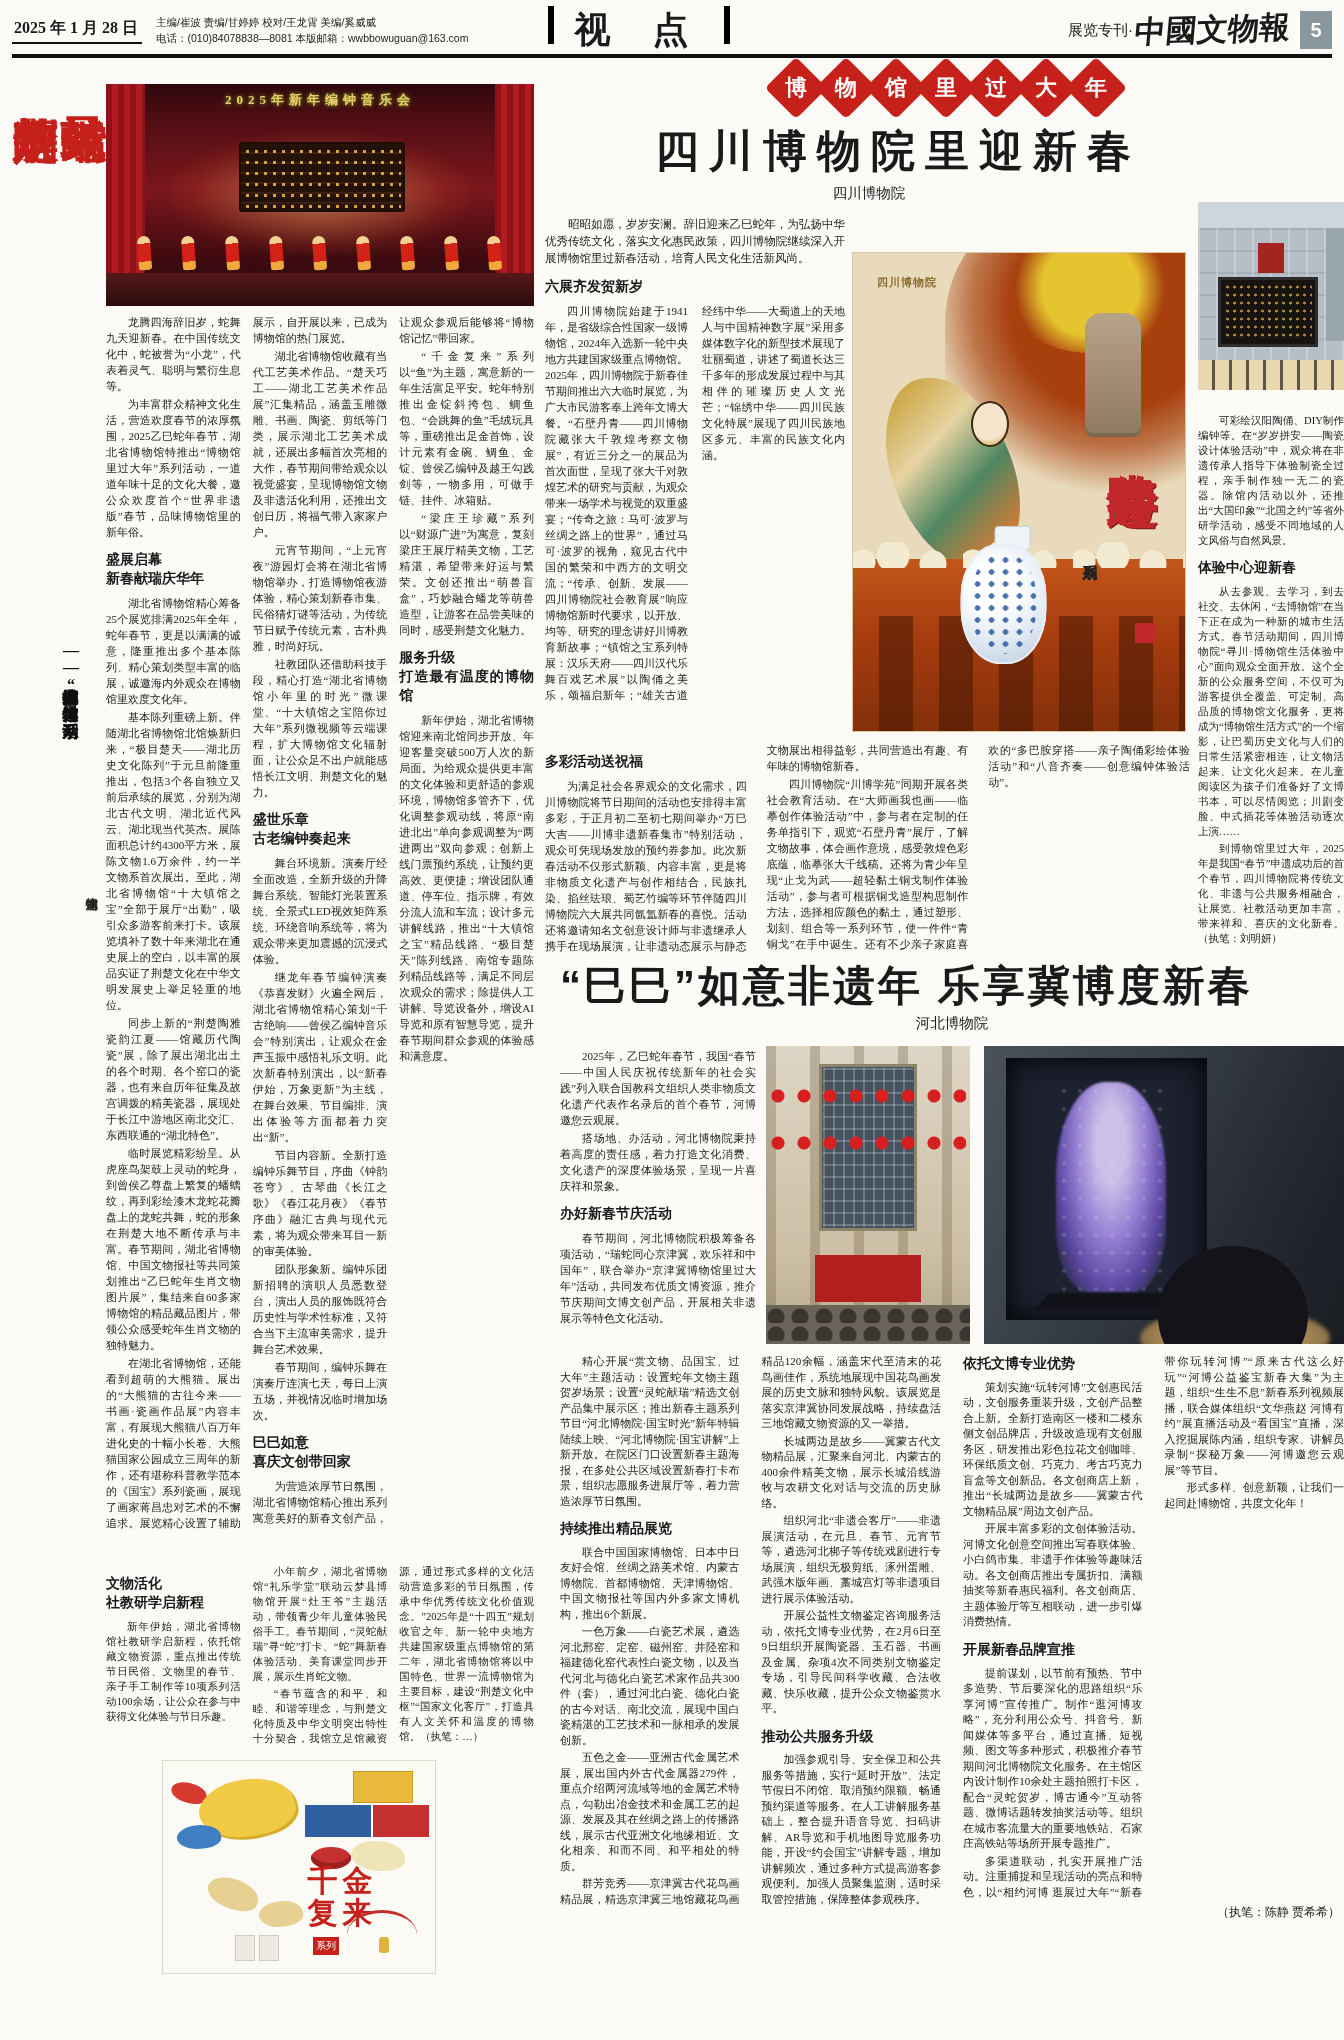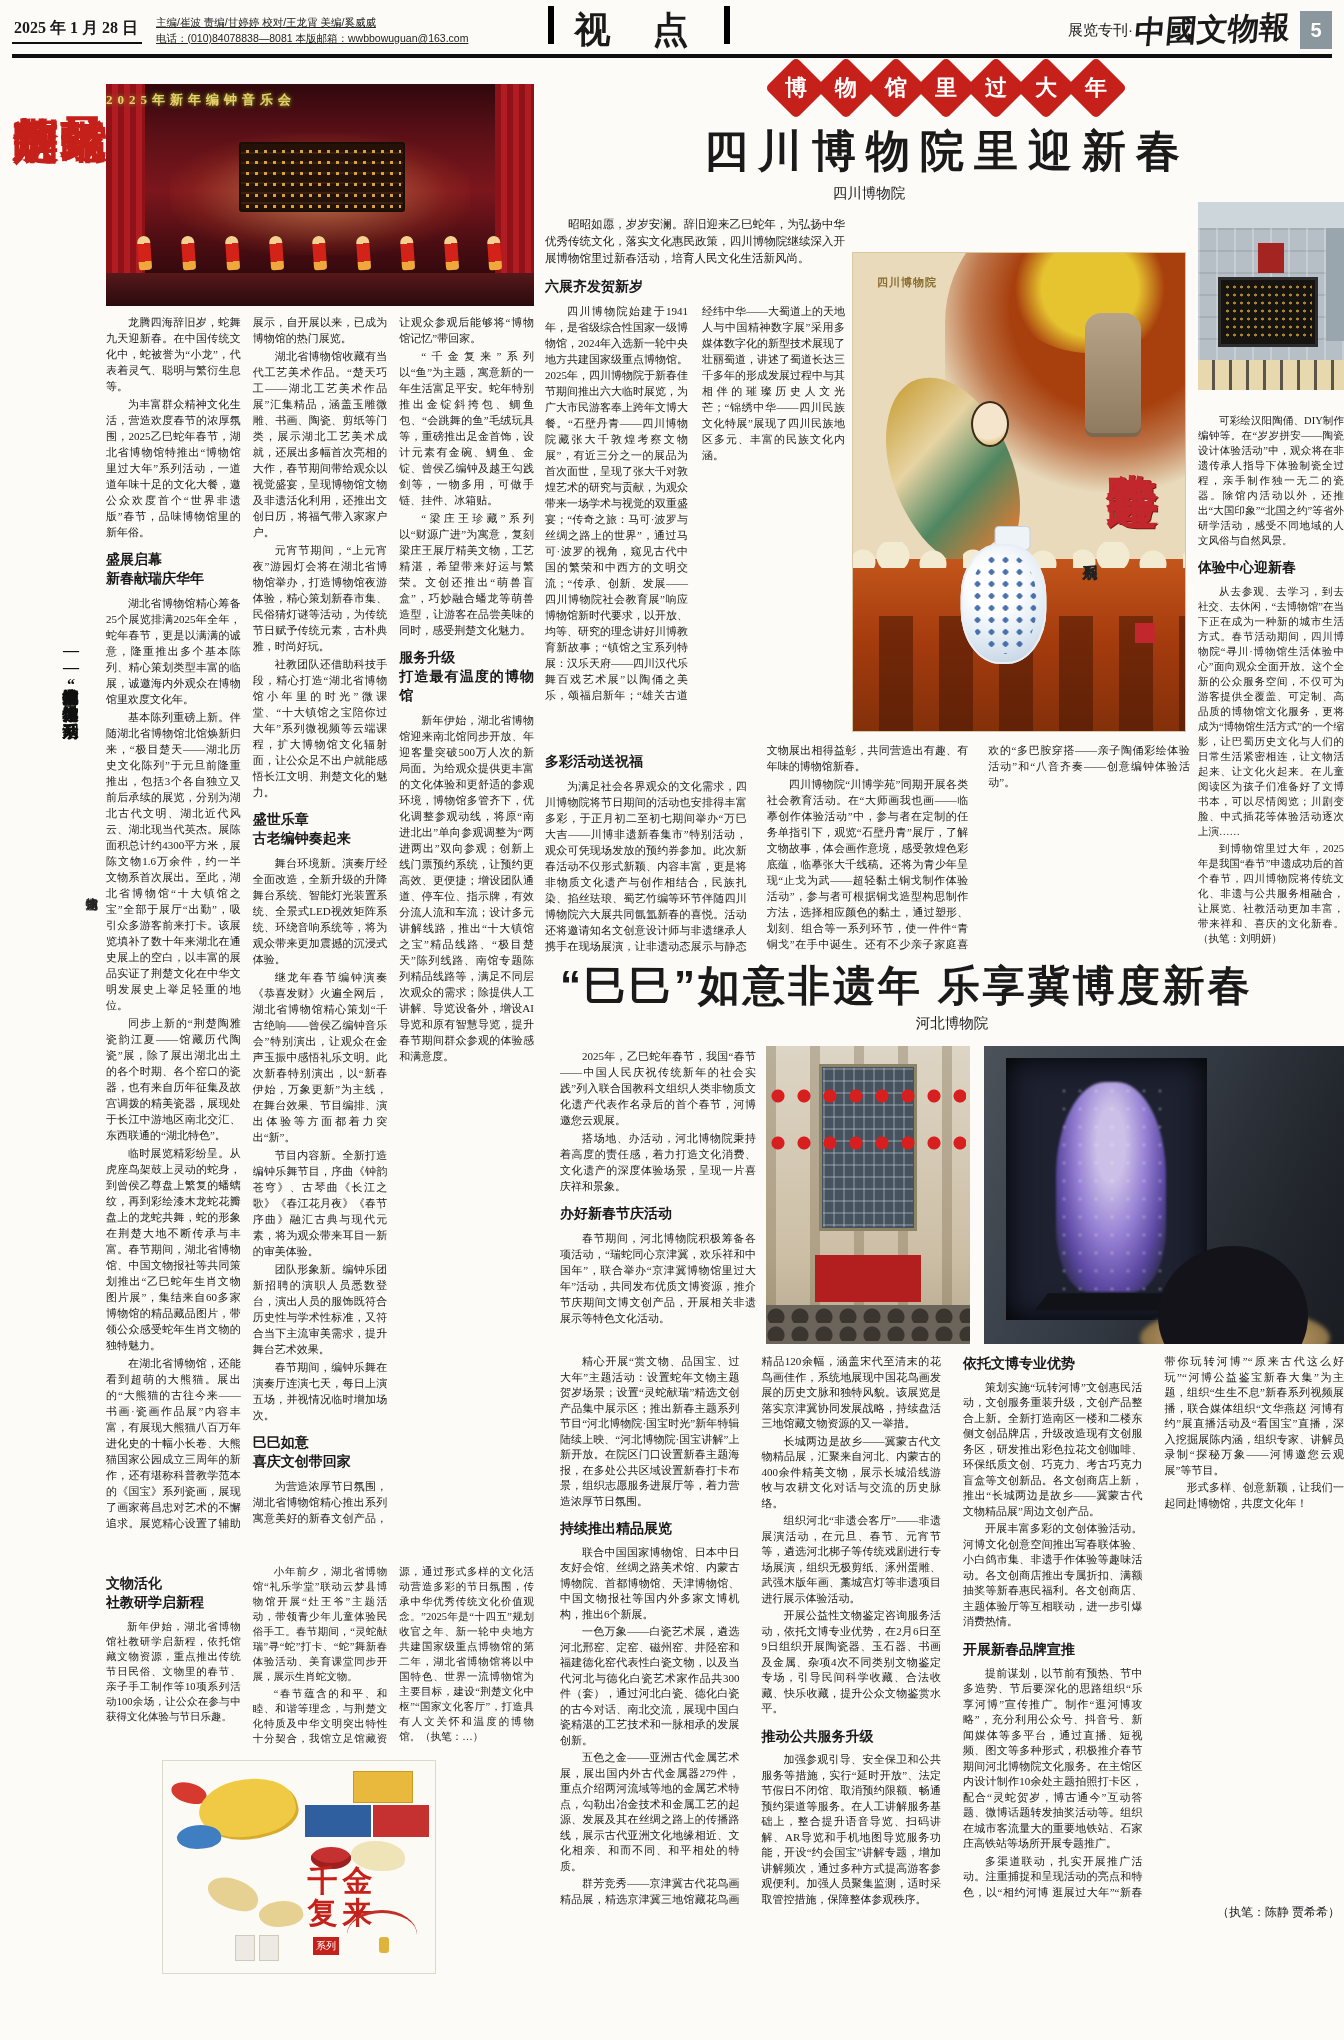--- a/index.html
+++ b/index.html
@@ -3,21 +3,21 @@
 <meta charset="utf-8">
 <style>
   html,body{margin:0;padding:0;background:#e8e8e4;}
   #page{position:relative;width:1344px;height:2040px;margin:0 auto;background:#fcfbf7;
         font-family:"Liberation Serif",serif;color:#1a1a1a;overflow:hidden;}
 
   
   #hdr{position:absolute;left:12px;right:12px;top:6px;height:48px;border-bottom:4px solid #101010;
        display:flex;align-items:center;}
   .hdr-date{font-size:16px;font-weight:bold;border-bottom:2px solid #101010;padding:2px 4px 3px 2px;white-space:nowrap;}
-  .hdr-staff{margin-left:14px;font-size:10.5px;line-height:1.55;font-family:"Liberation Sans",sans-serif;color:#222;text-decoration:underline;}
+  .hdr-staff{margin-left:14px;font-size:10.5px;line-height:1.55;font-family:"Liberation Sans",sans-serif;color:#222;}
   .hdr-center{display:flex;align-items:flex-start;margin:0 30px 0 60px;}
   .hdr-bar{width:6px;height:38px;background:#000;margin:0 20px;}
   .hdr-section{font-size:36px;font-weight:900;letter-spacing:16px;font-family:"Liberation Sans",sans-serif;white-space:nowrap;}
   .hdr-right{margin-left:auto;display:flex;align-items:center;}
   .hdr-edition{font-size:15px;font-family:"Liberation Sans",sans-serif;}
   .hdr-masthead{font-size:31px;font-weight:900;transform:skewX(-7deg) rotate(-2deg);margin:0 10px 0 2px;
                 font-family:"Liberation Serif",serif;}
   .hdr-pageno{width:32px;height:38px;background:#8b979e;color:#fff;font-size:20px;font-weight:bold;
               display:flex;align-items:center;justify-content:center;font-family:"Liberation Sans",sans-serif;}
 
@@ -38,21 +38,21 @@
   
   .flow{font-size:11px;line-height:16px;text-align:justify;overflow:hidden;column-fill:auto;}
   .flow p{margin:0 0 2px 0;text-indent:2em;}
   .subhead{font-family:"Liberation Sans",sans-serif;font-weight:900;font-size:14px;line-height:1.35;
            margin:10px 0 7px 0;break-inside:avoid;}
 
   #hb-flow1{position:absolute;left:106px;top:314px;width:428px;height:1242px;column-count:3;column-gap:12px;}
   #hb-flow2{position:absolute;left:106px;top:1564px;width:428px;height:190px;column-count:3;column-gap:12px;font-size:10.5px;line-height:15px;}
 
   
-  #sc-headline{position:absolute;left:542px;top:122px;width:648px;text-align:right;font-size:44px;font-weight:900;
+  #sc-headline{position:absolute;left:574px;top:122px;width:648px;text-align:center;font-size:44px;font-weight:900;
                letter-spacing:10px;font-family:"Liberation Sans",sans-serif;white-space:nowrap;}
   #sc-byline{position:absolute;left:545px;top:184px;width:648px;text-align:center;font-size:14.5px;font-family:"Liberation Sans",sans-serif;}
   #sc-s1{position:absolute;left:545px;top:216px;width:300px;height:546px;}
   #sc-s1 .intro{font-size:11.5px;line-height:17px;text-align:justify;text-indent:2em;margin:0 0 4px 0;}
   #sc-s1 .cols2{column-count:2;column-gap:14px;height:400px;}
   #sc-row2{position:absolute;left:545px;top:742px;width:645px;height:214px;column-count:3;column-gap:20px;}
   #sc-right{position:absolute;left:1198px;top:202px;width:146px;height:754px;}
   #sc-right .flow{height:548px;font-size:10.5px;line-height:15px;margin-top:23px;}
 
   
@@ -63,21 +63,21 @@
   #hb2-row2{position:absolute;left:560px;top:1354px;width:784px;height:560px;column-count:4;column-gap:22px;font-size:11px;line-height:15.5px;}
   #hb2-sig{position:absolute;left:1040px;top:1904px;width:300px;text-align:right;font-size:12px;}
 
   
   .photo{position:absolute;overflow:hidden;}
   
   #ph-hubei{left:106px;top:84px;width:428px;height:222px;
     background:linear-gradient(180deg,#30080d 0%,#591016 22%,#7c161d 48%,#4a0d12 72%,#1c0509 100%);}
   #ph-hubei .glow{position:absolute;left:15%;top:22%;width:70%;height:55%;
     background:radial-gradient(ellipse at center,rgba(255,190,110,.55),rgba(200,80,40,.15) 60%,transparent 75%);}
-  #ph-hubei .banner{position:absolute;top:7px;left:0;right:0;text-align:left;color:#f3c96e;font-size:13px;
+  #ph-hubei .banner{position:absolute;top:7px;left:0;right:0;text-align:center;color:#f3c96e;font-size:13px;
     letter-spacing:5px;font-weight:bold;text-shadow:0 0 4px #7c2;}
   #ph-hubei .chimes{position:absolute;left:31%;top:26%;width:38%;height:30%;background:
     repeating-linear-gradient(180deg,#241208 0 8px,#3a2010 8px 10px);border:2px solid #1a0d05;border-radius:3px;}
   #ph-hubei .chimes:after{content:"";position:absolute;inset:2px;background:
     radial-gradient(circle,#d9a23c 1.6px,transparent 2px);background-size:9px 11px;}
   #ph-hubei .curtain{position:absolute;top:0;width:9%;height:100%;
     background:repeating-linear-gradient(90deg,#8e1218 0 6px,#b01c22 6px 12px);}
   #ph-hubei .dancers{position:absolute;left:4%;right:4%;bottom:16%;display:flex;justify-content:space-around;}
   #ph-hubei .dancer{width:13px;height:34px;border-radius:7px 7px 3px 3px;
     background:linear-gradient(180deg,#f2d191 0 22%,#d32218 22% 75%,#f0a83c 75%);transform:rotate(-4deg);}

